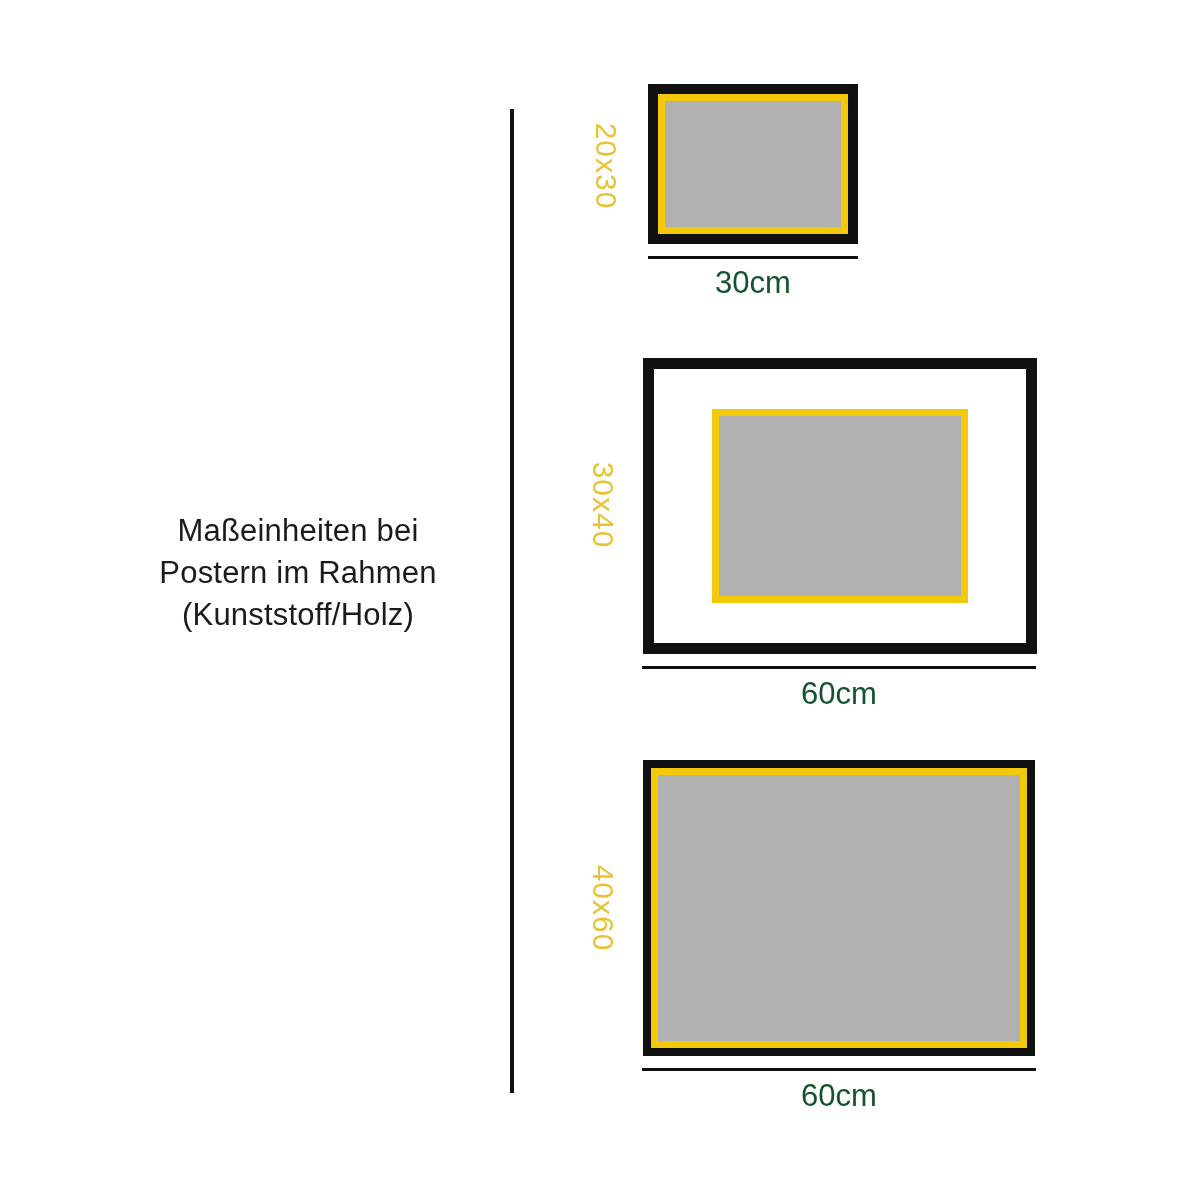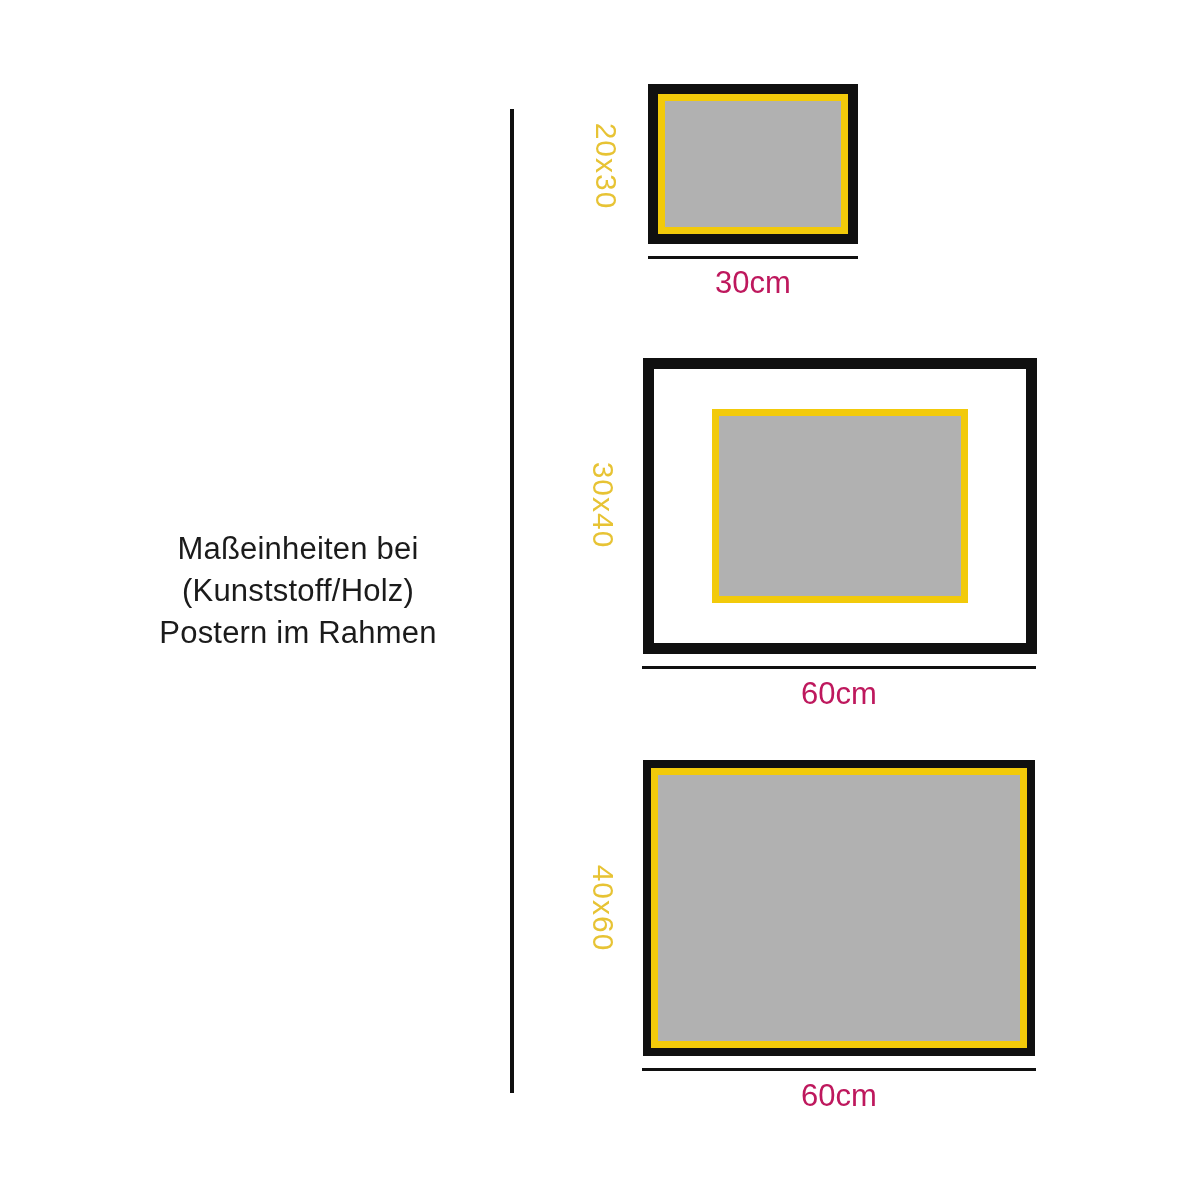--- a/index.html
+++ b/index.html
@@ -2,21 +2,21 @@
 <html><head>
 <meta charset="utf-8">
 <style>
   html,body{margin:0;padding:0;background:#fff;}
   .canvas{
     position:relative;width:1200px;height:1200px;background:#fff;
     font-family:"Liberation Sans",sans-serif;color:#1b1b1b;overflow:hidden;
     --black:#101010; --accent:#F2CA0A; --label-yellow:#E7C334; --gray:#B1B1B1;
   }
   .intro{
-    position:absolute;left:117px;top:528px;width:362px;
+    position:absolute;left:117px;top:510px;width:362px;
     text-align:center;font-size:31px;line-height:42px;letter-spacing:.2px;
   }
   .divider{position:absolute;left:510px;top:109px;width:4px;height:984px;background:var(--black);}
   .size-label{
     position:absolute;color:var(--label-yellow);font-size:30px;letter-spacing:1px;
     white-space:nowrap;transform:translate(-50%,-50%) rotate(90deg);
   }
   .sl1{left:606px;top:166px;}
   .sl2{left:603px;top:505px;}
   .sl3{left:603px;top:908px;}
@@ -27,34 +27,34 @@
   .poster{background:var(--gray);width:100%;height:100%;}
   .f2{
     left:643px;top:358px;width:394px;height:296px;background:#fff;
     border:11px solid var(--black);display:flex;align-items:center;justify-content:center;
   }
   .poster-inset{width:256px;height:194px;box-sizing:border-box;border:7px solid var(--accent);background:var(--gray);}
   .dim-line{position:absolute;height:3px;background:var(--black);}
   .dl1{left:648px;top:256px;width:210px;}
   .dl2{left:642px;top:666px;width:394px;}
   .dl3{left:642px;top:1068px;width:394px;}
-  .dim-text{position:absolute;text-align:center;font-size:31px;color:#be185d;}
+  .dim-text{position:absolute;text-align:center;font-size:31px;color:#14532d;}
   .dt1{left:648px;top:265px;width:210px;}
   .dt2{left:642px;top:676px;width:394px;}
   .dt3{left:642px;top:1078px;width:394px;}
 </style>
 </head>
 <body>
 
 <div class="canvas" style="--black: #101010; --accent: #F2CA0A; --label-yellow: #E7C334; --gray: #B1B1B1;">
 
   <div class="intro">
     <div>Maßeinheiten bei</div>
+    <div>Postern im Rahmen</div>
     <div>(Kunststoff/Holz)</div>
-    <div>Postern im Rahmen</div>
   </div>
 
   <div class="divider"></div>
 
   <div class="size-label sl1">20x30</div>
   <div class="frame f1">
     <div class="mat">
       <div class="poster"></div>
     </div>
   </div>

